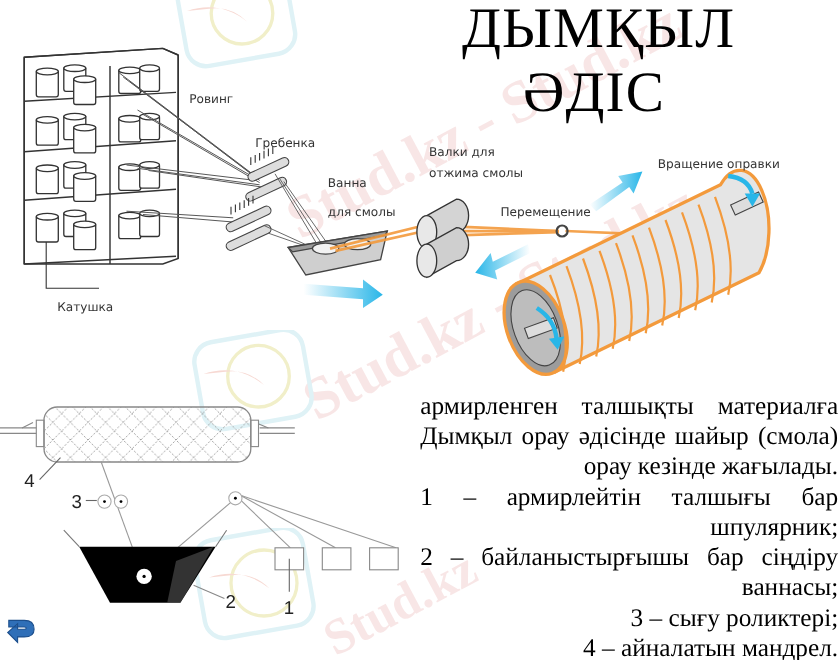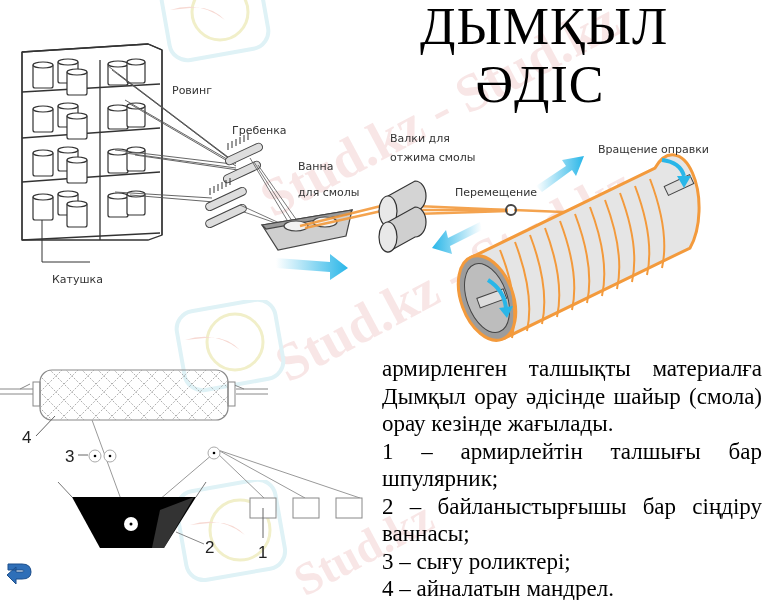--- a/index.html
+++ b/index.html
@@ -1,21 +1,21 @@
 <!DOCTYPE html>
 <html><head>
   <meta charset="utf-8">
   <style>
     html, body { margin: 0; padding: 0; background: #ffffff; }
     body { width: 763px; height: 600px; position: relative; overflow: hidden; font-family: "Liberation Sans", sans-serif; }
     .abs { position: absolute; }
     .title { font-family: "Liberation Serif", serif; color: #000; text-align: center; font-size: 52px; line-height: 54px; letter-spacing: 1px; }
     .lbl { font-family: "DejaVu Sans", sans-serif; font-size: 11px; color: #333; white-space: nowrap; }
     .body-text { font-family: "Liberation Serif", serif; font-size: 23px; line-height: 27.5px; color: #000; }
-    .body-text .ln { display: block; }
+    .body-text .ln { display: block; text-align: right; }
     .just { text-align: justify; text-align-last: justify; }
     .diag-num { font-family: "Liberation Sans", sans-serif; font-size: 17px; color: #222; }
     .watermark { font-family: "Liberation Serif", serif; font-weight: bold; color: rgba(200, 60, 60, 0.13); font-size: 54px; transform: rotate(-28deg); transform-origin: left top; white-space: nowrap; pointer-events: none; }
   </style>
 </head>
 <body>
 
 <div class="abs watermark" style="left:250px; top:175px;">Stud.kz - Stud.kz</div>
 <div class="abs watermark" style="left:265px; top:340px;">Stud.kz - Stud.kz</div>
 <div class="abs watermark" style="left:285px; top:560px; font-size:46px;">Stud.kz</div>

